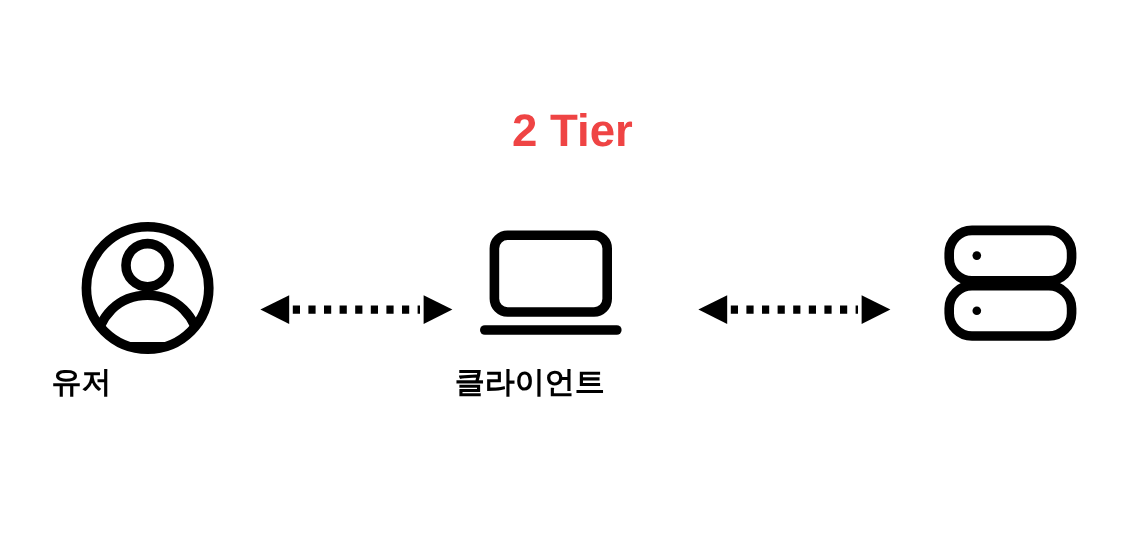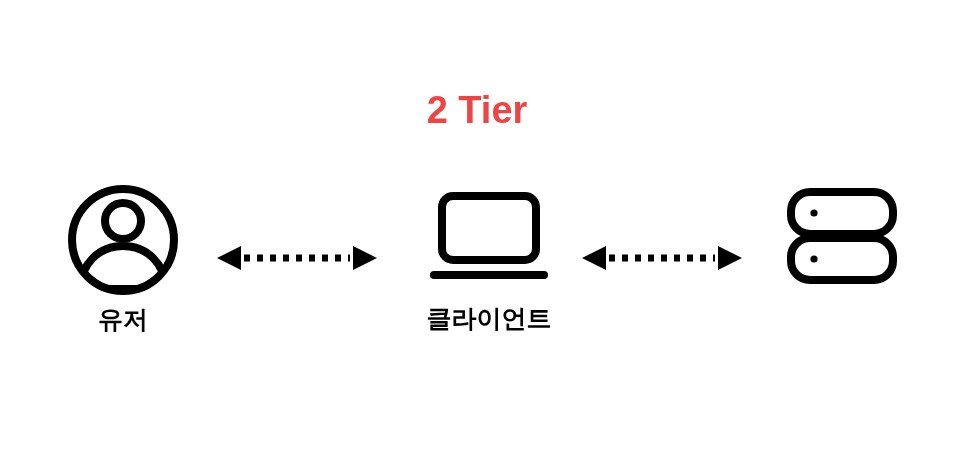--- a/index.html
+++ b/index.html
@@ -28,38 +28,37 @@
     color: #ef4444;
     letter-spacing: 0px;
     line-height: 44px;
     margin-top: 36px;
   }
 
   
   .node {
     position: absolute;
     width: 160px;
-    text-align: center;
   }
   .node-icon {
     height: 110px;
     position: relative;
     margin: 0 auto;
     width: 160px;
   }
   .node-label {
     margin-top: 10px;
     font-size: 25px;
     font-weight: bold;
     color: #000000;
     line-height: 28px;
   }
 
   #node-user     { left: 43px;  top: 185px; }
-  #node-client   { left: 409px; top: 185px; font-family: Liberation Serif, serif; }
+  #node-client   { left: 379px; top: 185px; }
   #node-server   { left: 762px; top: 185px; }
 
   
   .arrow {
     position: absolute;
     height: 30px;
   }
   #arrow-user-client   { left: 212px; top: 243px; width: 170px; }
   #arrow-client-server { left: 577px; top: 243px; width: 170px; }
 

